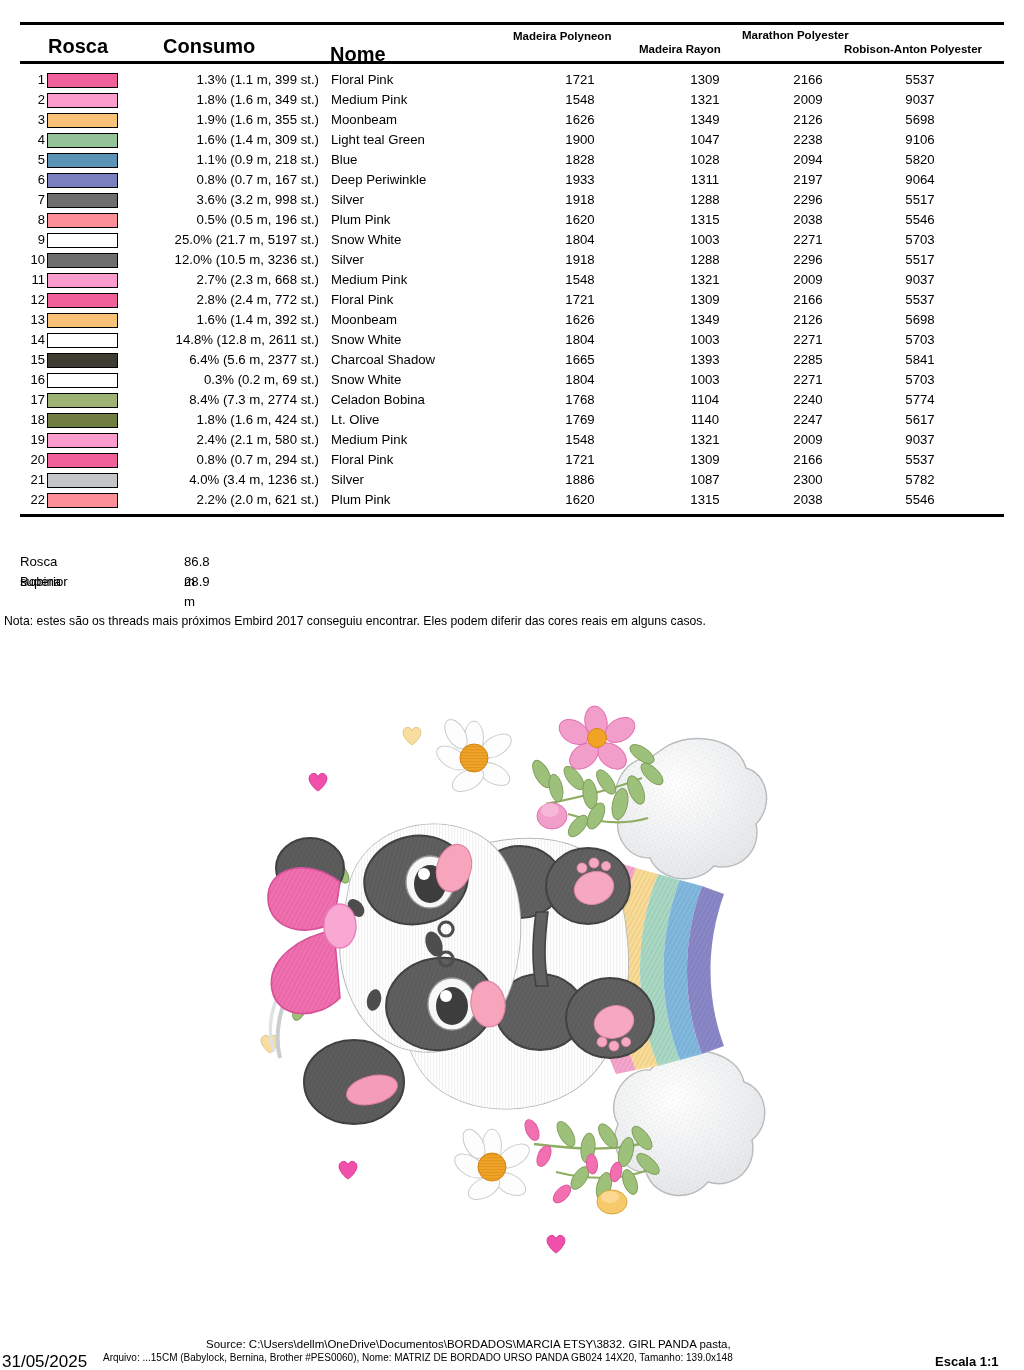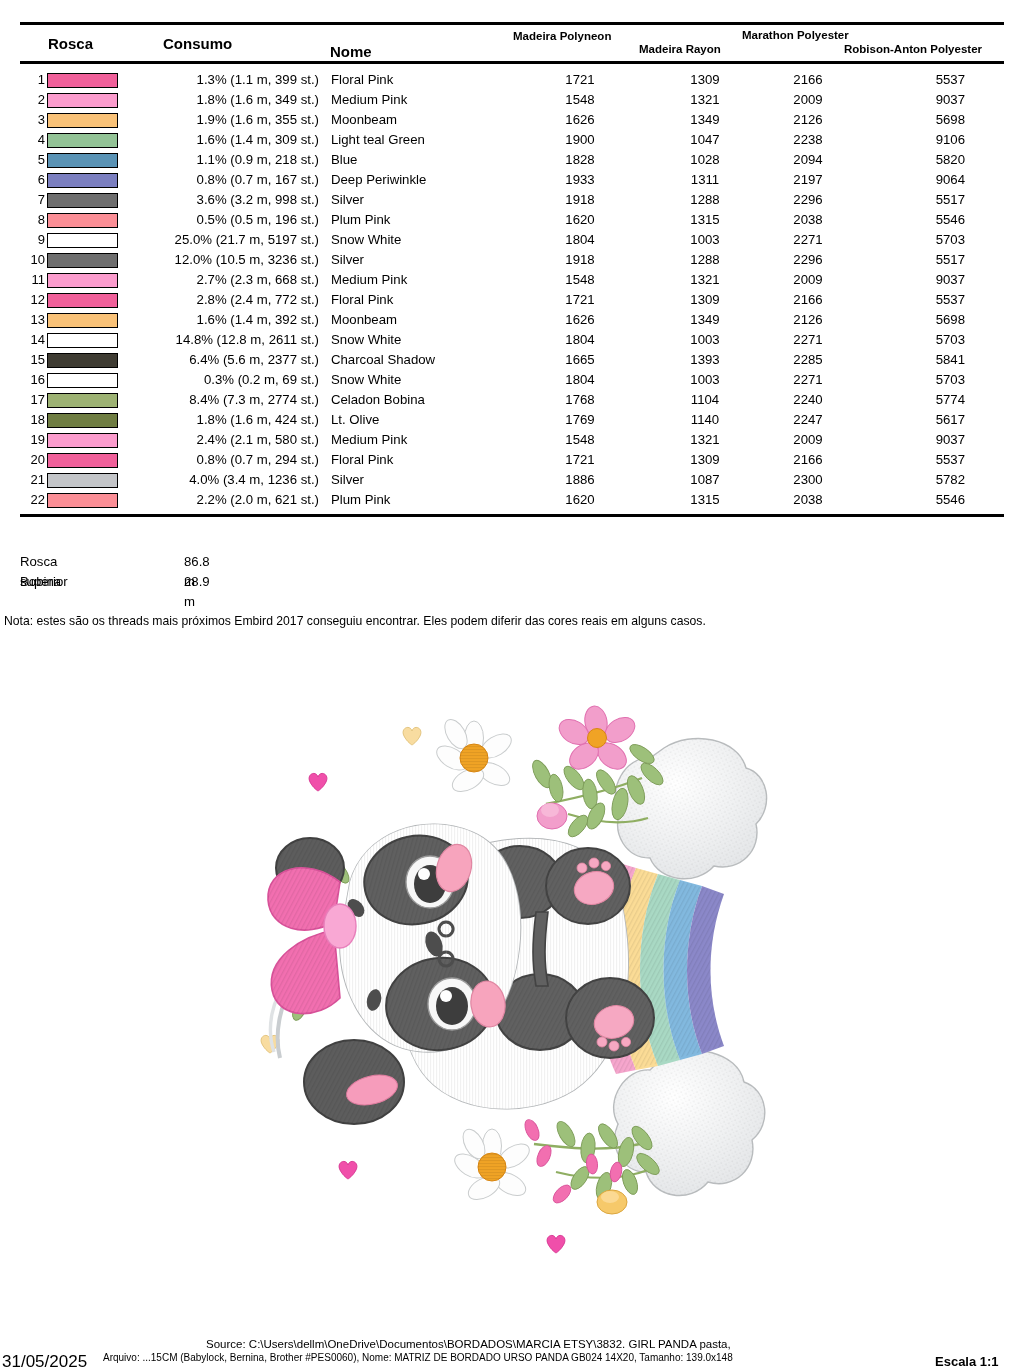--- a/index.html
+++ b/index.html
@@ -28,21 +28,21 @@
   
   .thead {
     position: relative;
     height: 36px;
   }
   .th {
     position: absolute;
     font-weight: bold;
     white-space: nowrap;
   }
-  .th.big { font-size: 15px; }
+  .th.big { font-size: 20px; }
   .th.small { font-size: 11.5px; }
 
   .th-rosca    { left: 28px;  top: 10px; }
   .th-consumo  { left: 143px; top: 10px; }
   .th-nome     { left: 310px; top: 10px; margin-top: 8px; }
   .th-poly     { left: 493px; top: 5px; }
   .th-rayon    { left: 619px; top: 18px; }
   .th-marathon { left: 722px; top: 4px; }
   .th-robison  { left: 824px; top: 18px; }
 
@@ -65,21 +65,21 @@
     border: 1px solid #000;
   }
   .c-consumo {
     position: absolute; left: 104px; width: 195px;
     text-align: right;
   }
   .c-nome { position: absolute; left: 311px; text-align: center; }
   .c-n1 { position: absolute; left: 520px; width: 80px; text-align: center; }
   .c-n2 { position: absolute; left: 645px; width: 80px; text-align: center; }
   .c-n3 { position: absolute; left: 748px; width: 80px; text-align: center; }
-  .c-n4 { position: absolute; left: 855px; width: 90px; text-align: right; }
+  .c-n4 { position: absolute; left: 855px; width: 90px; text-align: center; }
 
   
   .summary { position: absolute; left: 20px; top: 552px; font-size: 13.2px; }
   .sum-row { position: relative; height: 20px; line-height: 20px; }
   .sum-label { position: absolute; left: 0px; }
   .sum-value { position: absolute; left: 164px; }
 
   .note {
     position: absolute; left: 4px; top: 614px;
     font-size: 12.2px;

